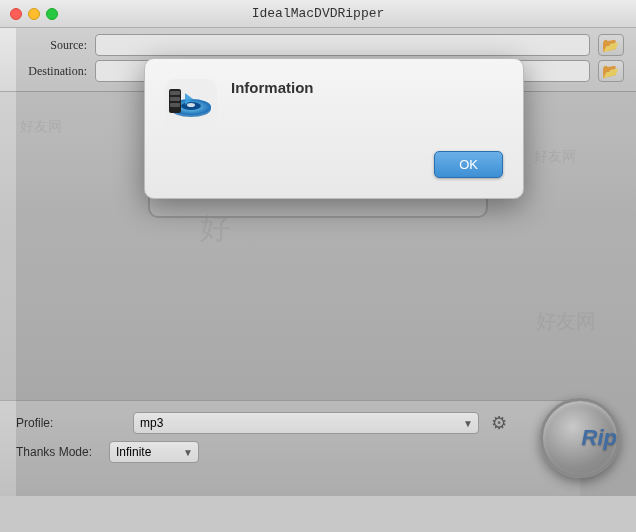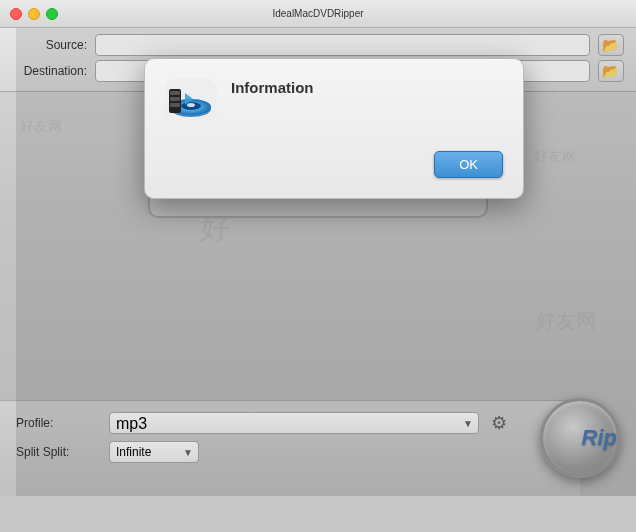--- a/index.html
+++ b/index.html
@@ -17,23 +17,24 @@
       height: 28px;
       background: linear-gradient(to bottom, #ebebeb, #d6d6d6);
       border-bottom: 1px solid #b0b0b0;
       display: flex;
       align-items: center;
       justify-content: center;
       position: relative;
     }
 
     .titlebar-title {
-      font-size: 10px;
+      font-size: 13px;
       color: #333;
       font-weight: 500;
+      font-family: Liberation Mono, monospace;
     }
 
     .traffic-lights {
       position: absolute;
       left: 10px;
       display: flex;
       gap: 6px;
       align-items: center;
     }
 
@@ -55,20 +56,21 @@
       background: linear-gradient(to bottom, #d8d8d8 0%, #c5c5c5 40%, #b8b8b8 100%);
       position: relative;
     }
 
     
     .top-bar {
       background: linear-gradient(to bottom, #e8e8e8, #d8d8d8);
       border-bottom: 1px solid #aaa;
       padding: 6px 12px;
       height: 64px;
+      font-family: Liberation Serif, serif;
     }
 
     .field-row {
       display: flex;
       align-items: center;
       margin-bottom: 4px;
       gap: 8px;
     }
 
     .field-label {
@@ -175,24 +177,25 @@
       align-items: center;
       flex: 1;
       max-width: 370px;
     }
 
     .profile-select-wrapper select {
       width: 100%;
       height: 22px;
       border: 1px solid #aaa;
       border-radius: 4px;
-      font-size: 16px;
+      font-size: 12px;
       padding: 0 6px;
       background: linear-gradient(to bottom, #fff, #f0f0f0);
       appearance: none;
+      margin-left: 24px;
       -webkit-appearance: none;
     }
 
     .select-arrow {
       position: absolute;
       right: 6px;
       color: #666;
       font-size: 10px;
       pointer-events: none;
     }
@@ -408,21 +411,21 @@
           <option>mp3</option>
         </select>
         <span class="select-arrow">▼</span>
       </div>
       <div class="gear-btn">
         <span>⚙</span>
       </div>
     </div>
 
     <div class="bottom-row">
-      <span class="bottom-label">Split Split:</span>
+      <span class="bottom-label">Thanks Mode:</span>
       <div class="split-select-wrapper">
         <select>
           <option>Infinite</option>
         </select>
         <span class="select-arrow">▼</span>
       </div>
     </div>
 
   </div>
 

